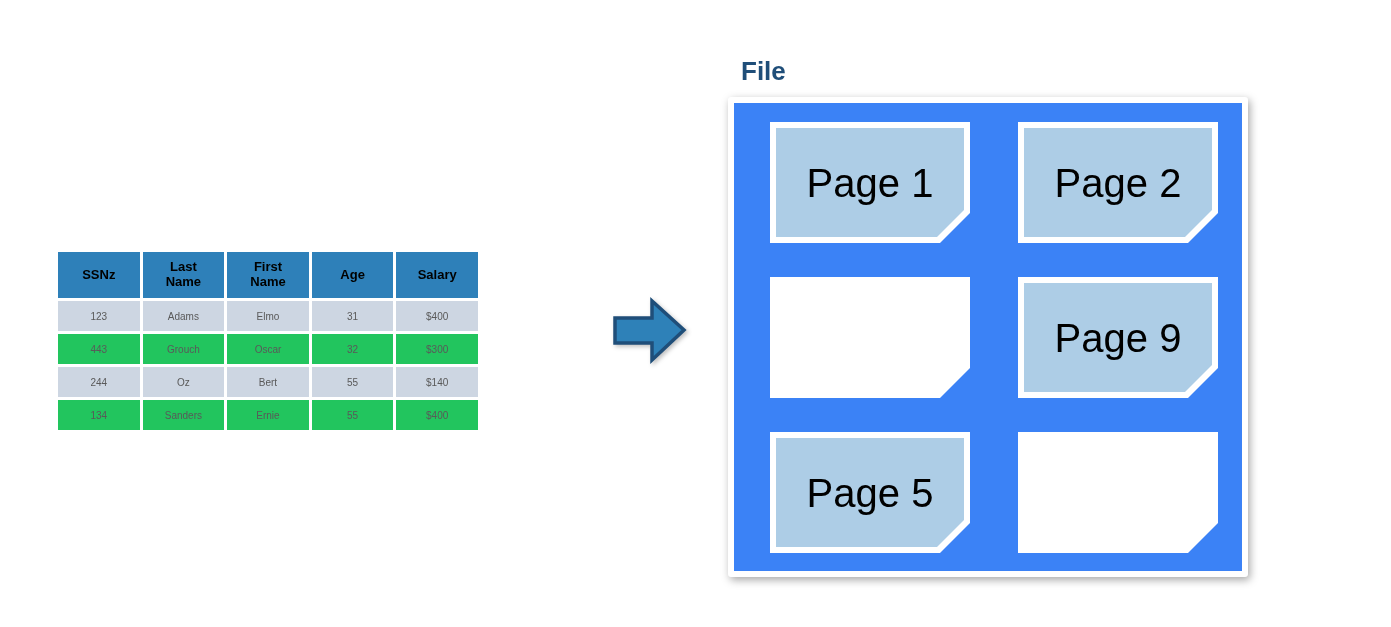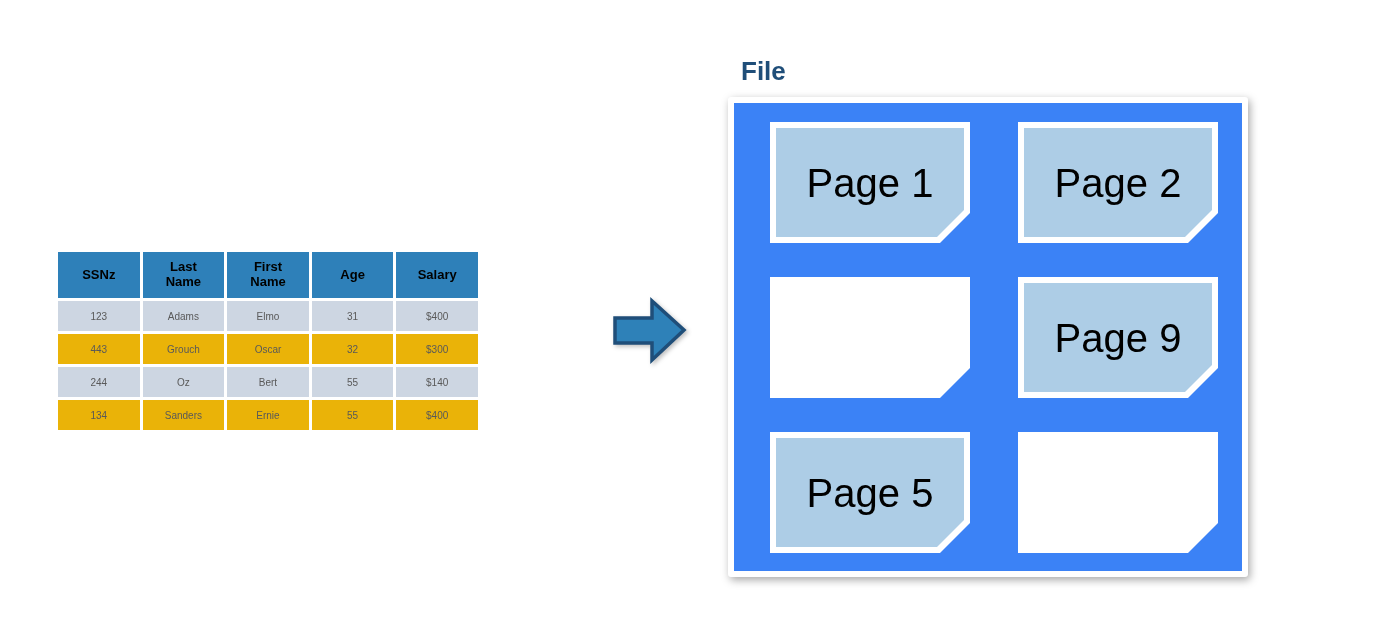--- a/index.html
+++ b/index.html
@@ -41,21 +41,21 @@
   }
   .td {
     height: 30px;
     display: flex;
     align-items: center;
     justify-content: center;
     font-size: 10px;
     color: #595959;
   }
   .row-dark  { background: #CDD6E2; }
-  .row-light { background: #eab308; }
+  .row-light { background: #22c55e; }
 
   
   .arrow {
     position: absolute;
     left: 612px;
     top: 297px;
     filter: drop-shadow(2px 2px 2px rgba(0,0,0,0.25));
   }
 
   

